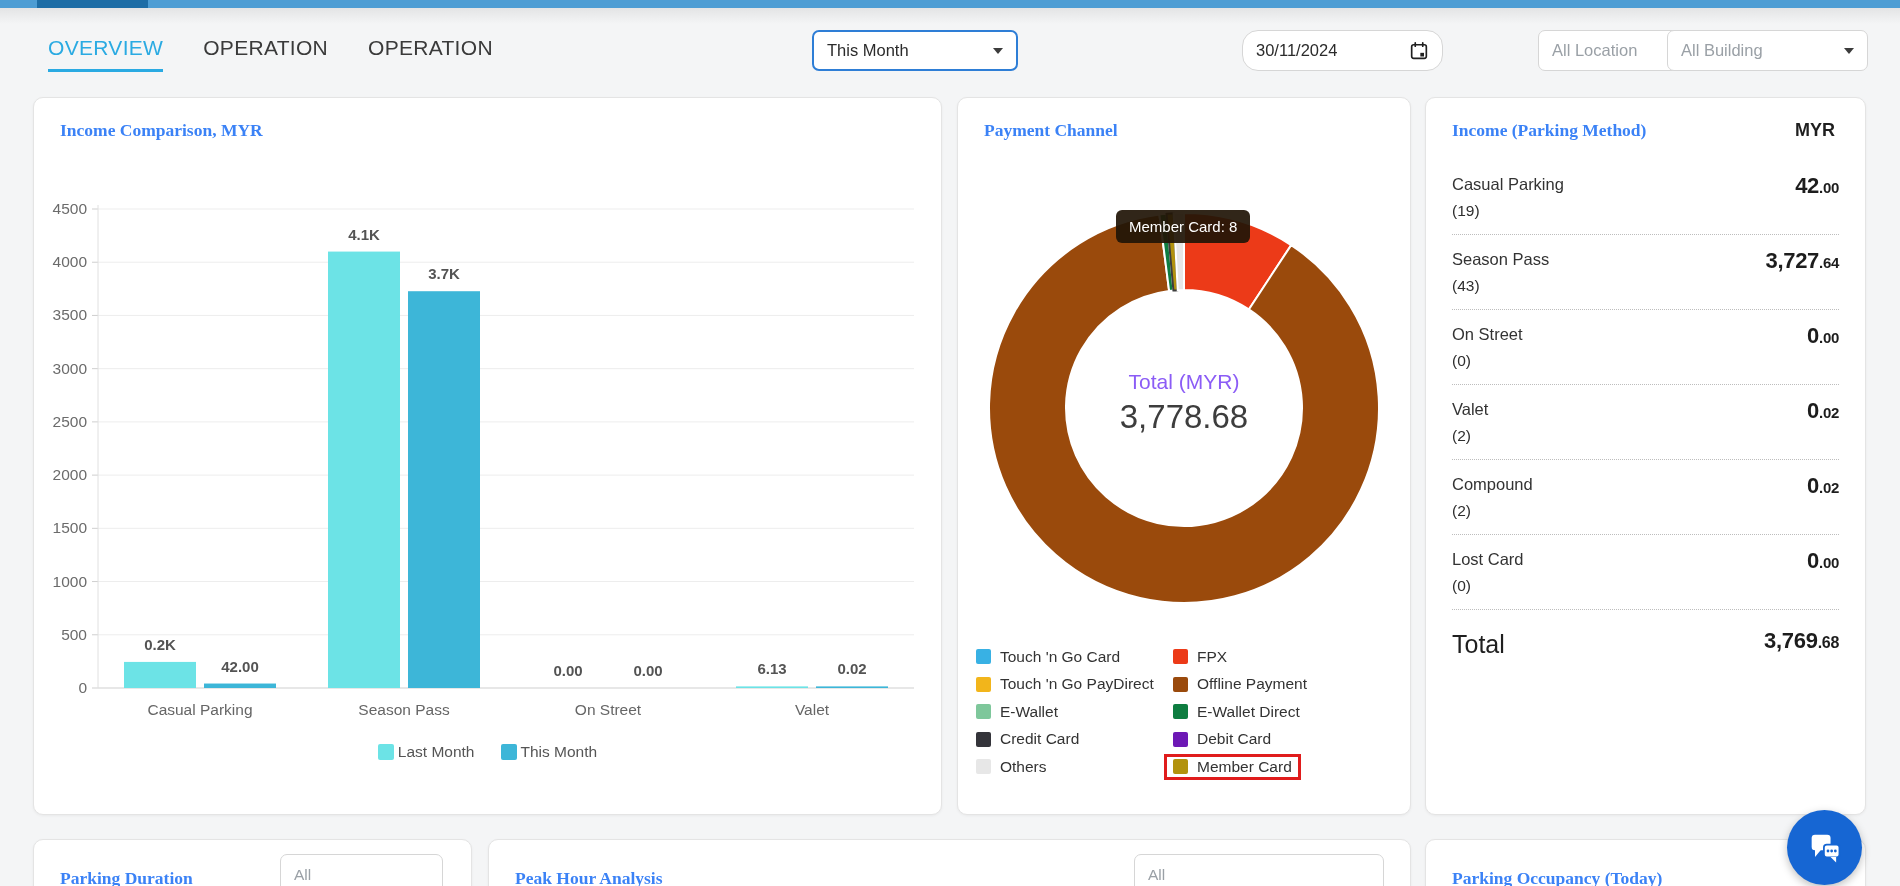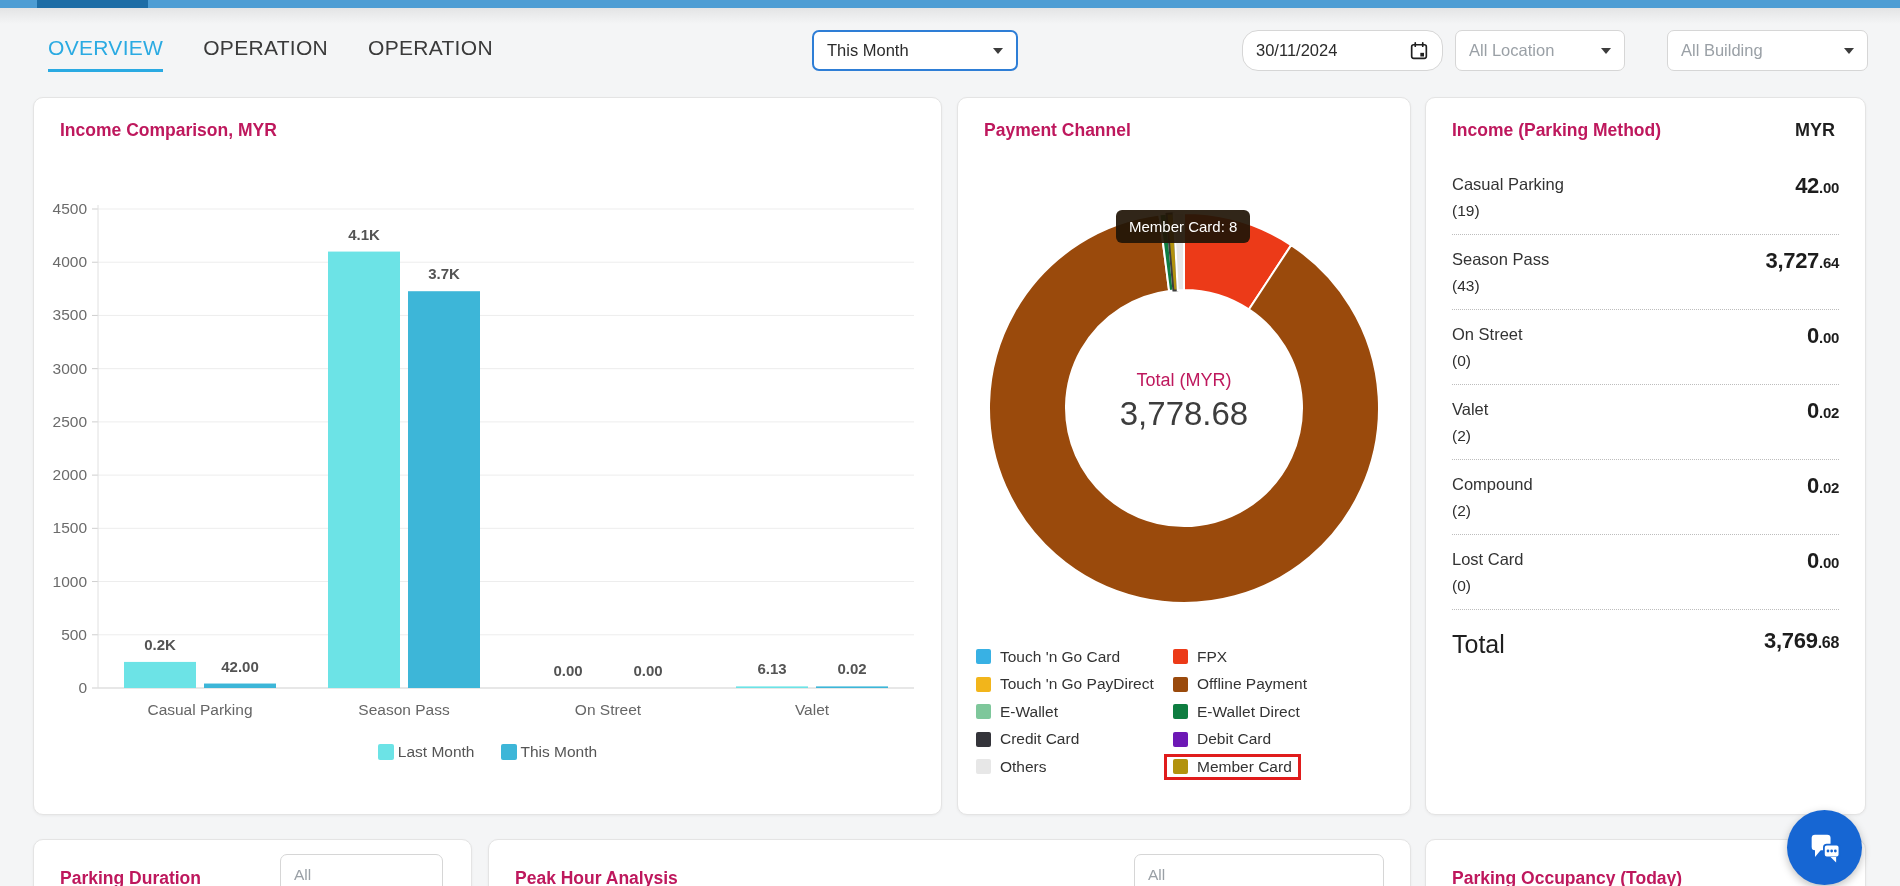--- a/index.html
+++ b/index.html
@@ -14,28 +14,28 @@
   .tab{font-size:21px;color:#3a3a3a;letter-spacing:.3px;padding-bottom:9px;cursor:pointer;}
   .tab.active{color:#2aaae2;border-bottom:3px solid #2aaae2;}
   
   .fbox{position:absolute;top:30px;height:41px;background:#fff;border:1px solid #d6d6d6;border-radius:7px;display:flex;align-items:center;padding:0 13px;font-size:16.5px;color:#2b2b2b;box-sizing:border-box;}
   .fbox.focused{border:2px solid #2e7ed6;}
   .fbox .caret{width:0;height:0;border-left:5.5px solid transparent;border-right:5.5px solid transparent;border-top:6.5px solid #3c3c3c;margin-left:auto;}
   .fbox.placeholder{color:#9aa0a6;}
   .cal{margin-left:auto;flex:0 0 auto;}
   
   .card{position:absolute;background:#fff;border:1px solid #e4e4e4;border-radius:10px;box-shadow:0 1px 3px rgba(0,0,0,.05);box-sizing:border-box;}
-  .card-title{position:absolute;left:26px;top:22px;font-size:17.5px;font-weight:bold;color:#be185d;}
+  .card-title{position:absolute;left:26px;top:22px;font-size:17.5px;font-weight:bold;color:#3b82f6;font-family:Liberation Serif, serif;}
   
   .bar-legend{position:absolute;left:0;top:645px;width:100%;display:flex;justify-content:center;gap:26px;}
   .bar-legend .item{display:flex;align-items:center;gap:4px;font-size:15.5px;color:#555;}
   .swatch{width:16px;height:16px;border-radius:2px;flex:0 0 auto;}
   
   .donut-center{position:absolute;left:0;top:272px;width:452px;text-align:center;pointer-events:none;}
-  .donut-center .l1{font-size:18px;color:#be185d;}
+  .donut-center .l1{font-size:21px;color:#8b5cf6;}
   .donut-center .l2{font-size:33px;color:#3d3d3d;margin-top:4px;}
   .chart-tooltip{position:absolute;left:158px;top:112px;background:rgba(33,22,7,.93);color:#fff;font-size:15px;padding:8px 13px;border-radius:6px;white-space:nowrap;}
   .pc-legend{position:absolute;left:18px;top:545px;display:grid;grid-template-columns:197px 210px;grid-template-rows:repeat(5,27.5px);grid-auto-flow:column;align-items:center;}
   .pc-legend .item{display:flex;align-items:center;gap:9px;font-size:15.5px;color:#333;width:max-content;padding:1px 6px;margin-left:-6px;}
   .pc-legend .item .swatch{width:15px;height:15px;}
   .pc-legend .item.hl{outline:3px solid #e01c1c;}
   
   .im-cur{position:absolute;right:30px;top:22px;font-size:18px;font-weight:bold;color:#1f1f1f;}
   .im-rows{position:absolute;left:26px;right:26px;top:62px;}
   .im-row{position:relative;padding:15px 0 14px 0;border-bottom:1.5px dotted #bdbdbd;}
@@ -75,21 +75,21 @@
     <span class="caret"></span>
   </div>
   <div class="fbox" style="left:1242px;width:201px;border-radius:16px;">
     <span>30/11/2024</span>
     <svg class="cal" width="20" height="20" viewBox="0 0 24 24">
       <rect x="3.2" y="4.5" width="17.6" height="16.3" rx="2.4" fill="none" stroke="#1f1f1f" stroke-width="2"></rect>
       <path d="M7.5 2.2v4M16.5 2.2v4" stroke="#1f1f1f" stroke-width="2" stroke-linecap="round"></path>
       <rect x="13.6" y="14.2" width="4.4" height="4.4" fill="#1f1f1f"></rect>
     </svg>
   </div>
-  <div class="fbox placeholder" style="left:1455px;width:170px;">
+  <div class="fbox placeholder" style="left:1538px;width:170px;">
     <span>All Location</span>
     <span class="caret"></span>
   </div>
   <div class="fbox placeholder" style="left:1667px;width:201px;">
     <span>All Building</span>
     <span class="caret"></span>
   </div>
 
   <div class="card" style="left:33px;top:97px;width:909px;height:718px;">
     <div class="card-title">Income Comparison, MYR</div>

